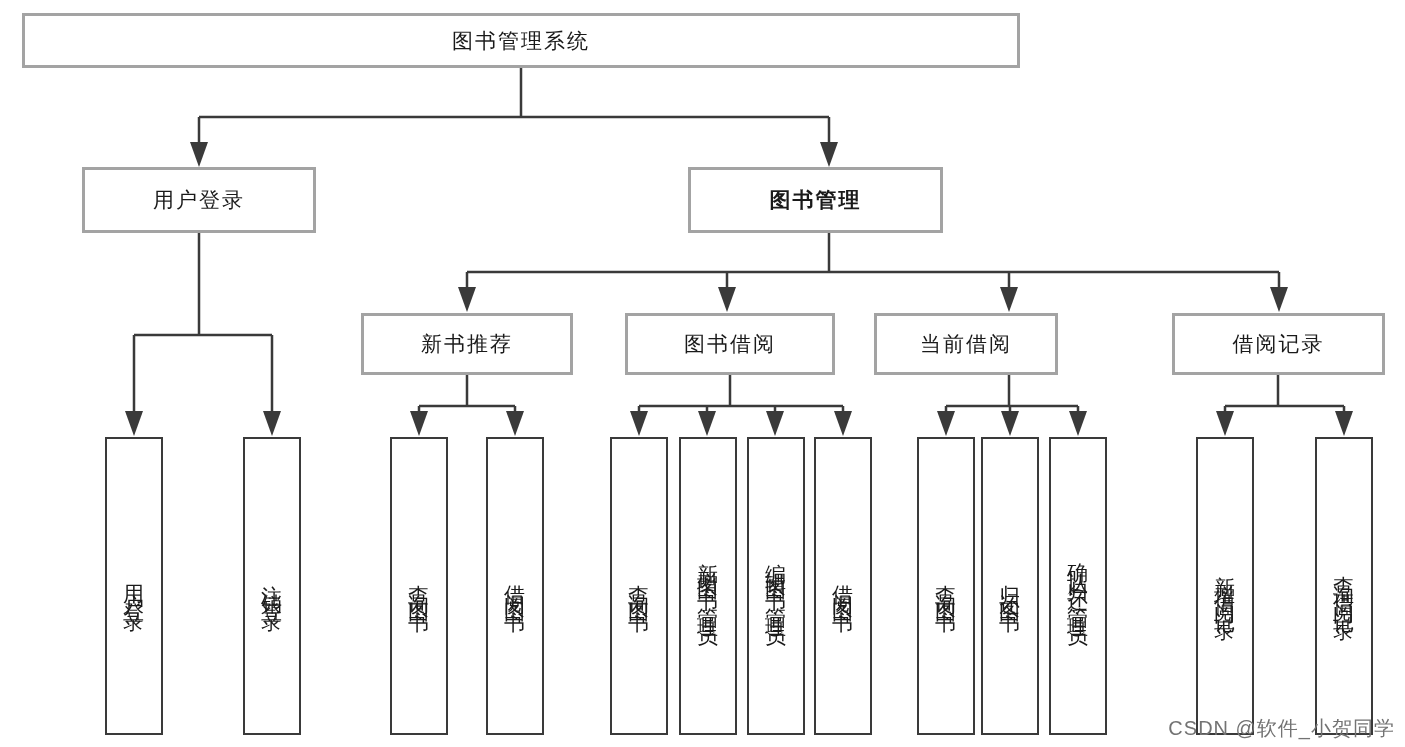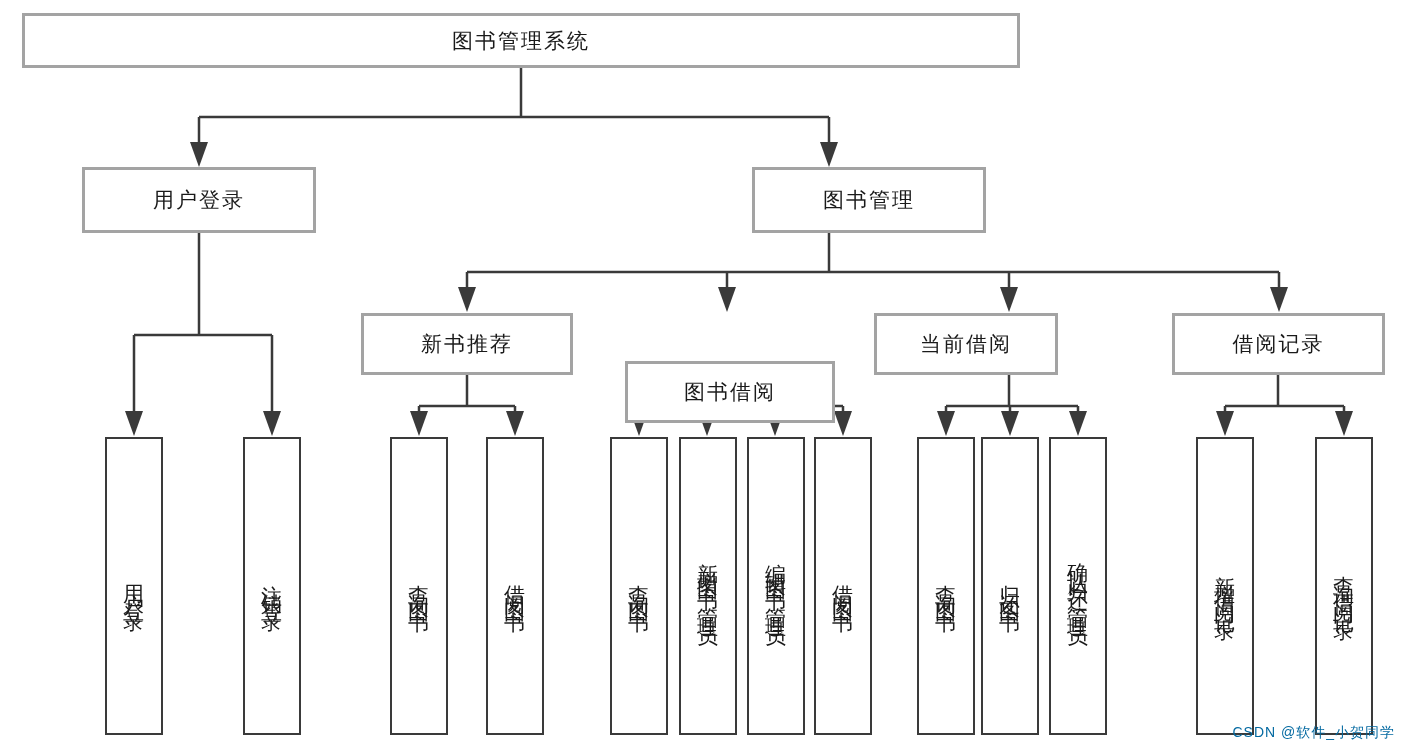--- a/index.html
+++ b/index.html
@@ -25,24 +25,24 @@
     display: flex;
     align-items: center;
     justify-content: center;
     font-size: 21px;
     letter-spacing: 2px;
     color: #1a1a1a;
     white-space: nowrap;
   }
   .root-box   { left: 22px;  top: 13px;  width: 998px; height: 55px; }
   .l2-login   { left: 82px;  top: 167px; width: 234px; height: 66px; }
-  .l2-manage  { left: 752px; top: 167px; width: 234px; height: 66px; }
+  .l2-manage  { left: 688px; top: 167px; width: 255px; height: 66px; font-weight: bold; }
   .l3 { top: 313px; height: 62px; }
   .l3-recommend { left: 361px;  width: 212px; }
-  .l3-borrow    { left: 625px;  width: 210px; margin-top: 48px; }
+  .l3-borrow    { left: 625px;  width: 210px; }
   .l3-current   { left: 874px;  width: 184px; }
   .l3-records   { left: 1172px; width: 213px; text-align: right; }
   .leaf {
     position: absolute;
     top: 437px;
     width: 58px;
     height: 298px;
     background: #ffffff;
     border: 2px solid #3a3a3a;
     box-sizing: border-box;
@@ -54,23 +54,23 @@
     writing-mode: vertical-rl;
     font-size: 21px;
     letter-spacing: 9px;
     color: #1a1a1a;
     line-height: 1;
   }
   .watermark {
     position: absolute;
     right: 10px;
     bottom: 5px;
-    font-size: 14px;
+    font-size: 20px;
     letter-spacing: 1px;
-    color: #0369a1;
+    color: #737373;
     z-index: 10;
   }
 </style>
 </head>
 <body>
 
 <div class="canvas">
 
   <svg class="connectors" width="1405" height="747" viewBox="0 0 1405 747" xmlns="http://www.w3.org/2000/svg">
     <g stroke="#3a3a3a" stroke-width="2.5" fill="none">

